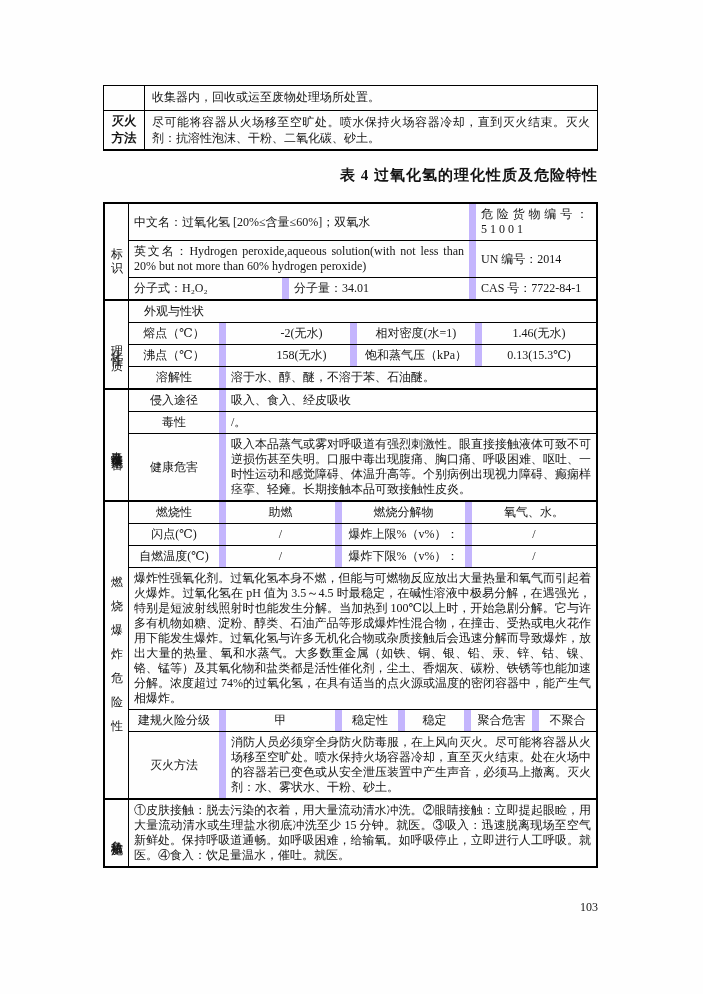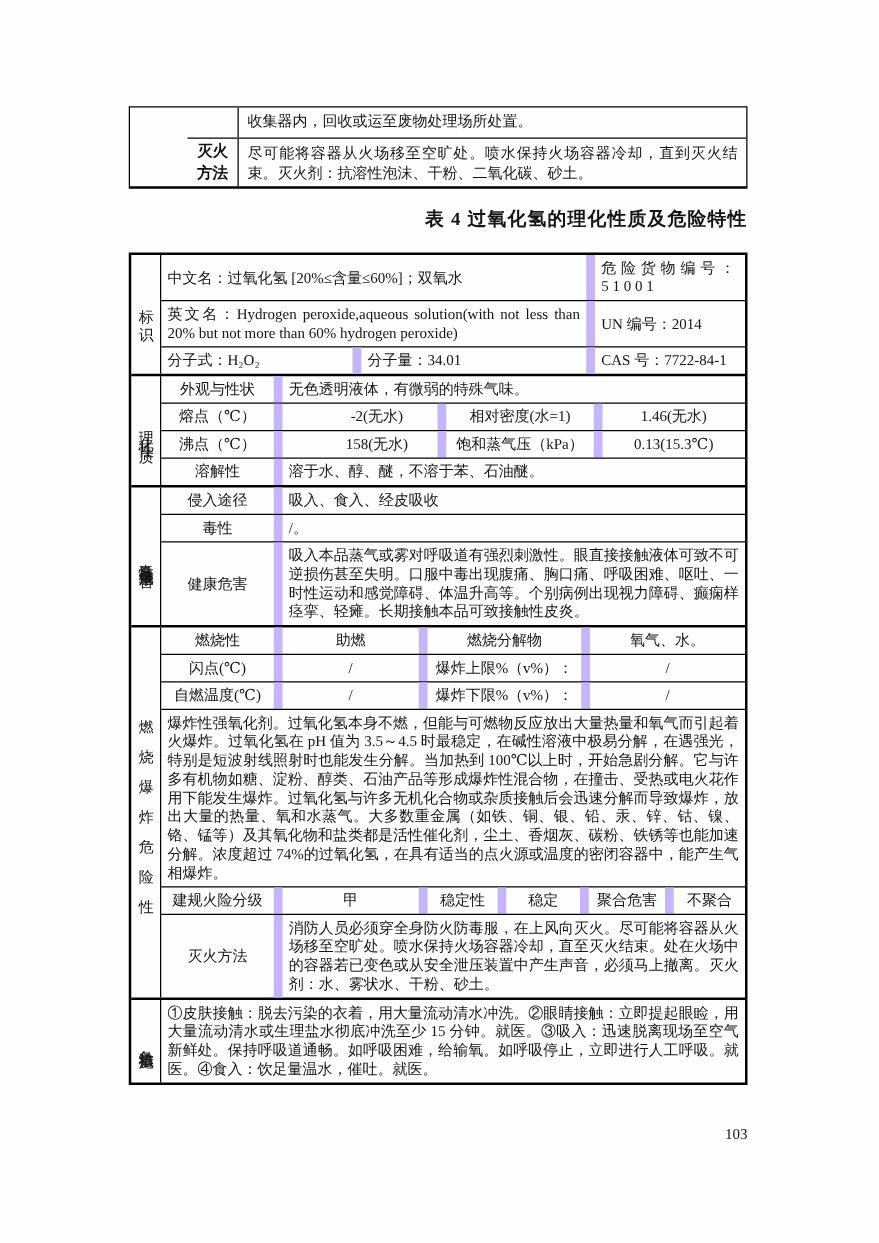--- a/index.html
+++ b/index.html
@@ -5,21 +5,21 @@
   html,body { margin:0; padding:0; }
   body {
     width:703px; height:994px; overflow:hidden;
     background:#fefefe; color:#141414;
     font-family:"Liberation Serif","DejaVu Serif",serif;
     position:relative;
   }
   .content { position:absolute; left:103px; top:85px; width:495px; }
 
   
-  .toptable { border:1px solid #000; border-bottom-width:2px; box-sizing:border-box;padding-left:46px; }
+  .toptable { border:1px solid #000; border-bottom-width:2px; box-sizing:border-box; }
   .t-row { display:flex; }
   .t-row + .t-row { border-top:1px solid #000; }
   .t-lab { width:41px; flex:none; border-right:1px solid #000; font-weight:bold;
            display:flex; align-items:center; justify-content:center; text-align:center;
            font-size:12.5px; line-height:17px; padding:2px 2px; box-sizing:border-box; }
   .t-txt { flex:1; padding:3px 7px; font-size:12px; line-height:16px; text-align:justify; }
   .t-row1 .t-txt { min-height:18px; }
 
   
   .title { text-align:right; font-weight:bold; font-size:15px; letter-spacing:1px;
@@ -101,21 +101,20 @@
           <div class="c txt grow">CAS 号：7722-84-1</div>
         </div>
       </div>
     </div>
 
     <div class="sec">
       <div class="seclab ls-ph">理化性质</div>
       <div class="rows">
         <div class="r">
           <div class="c lab w-f">外观与性状</div>
-          <div class="c txt vc grow">无色透明液体，有微弱的特殊气味。</div>
         </div>
         <div class="r">
           <div class="c lab w-f">熔点（℃）</div>
           <div class="c val w-v1p">-2(无水)</div>
           <div class="c lab w-f2p">相对密度(水=1)</div>
           <div class="c val grow">1.46(无水)</div>
         </div>
         <div class="r">
           <div class="c lab w-f">沸点（℃）</div>
           <div class="c val w-v1p">158(无水)</div>

